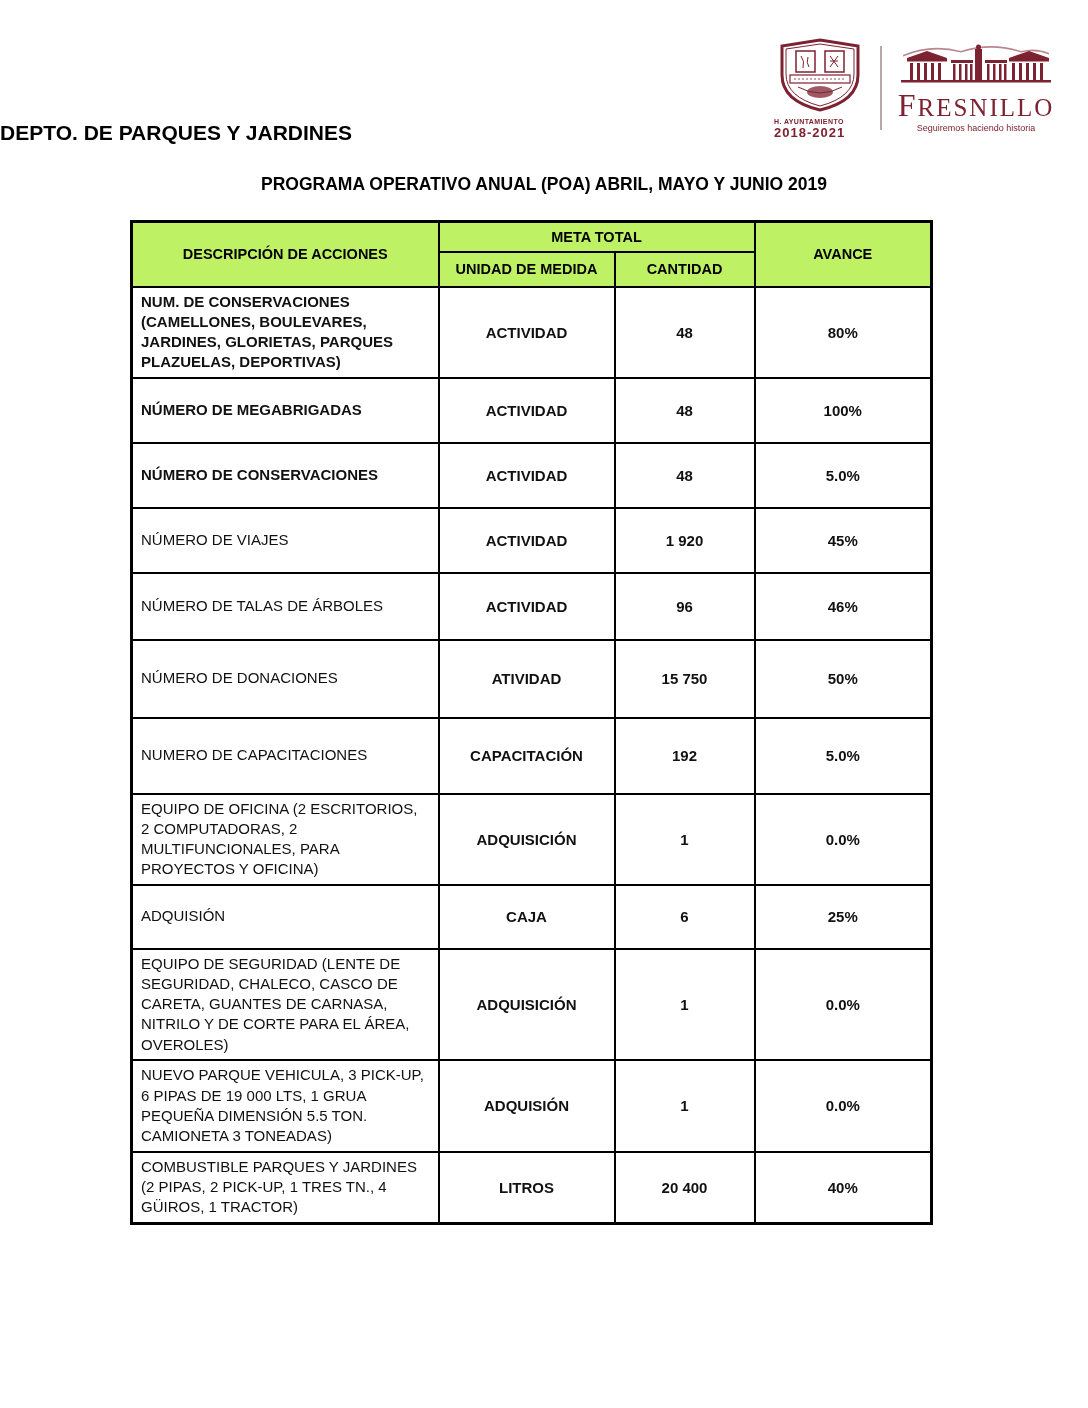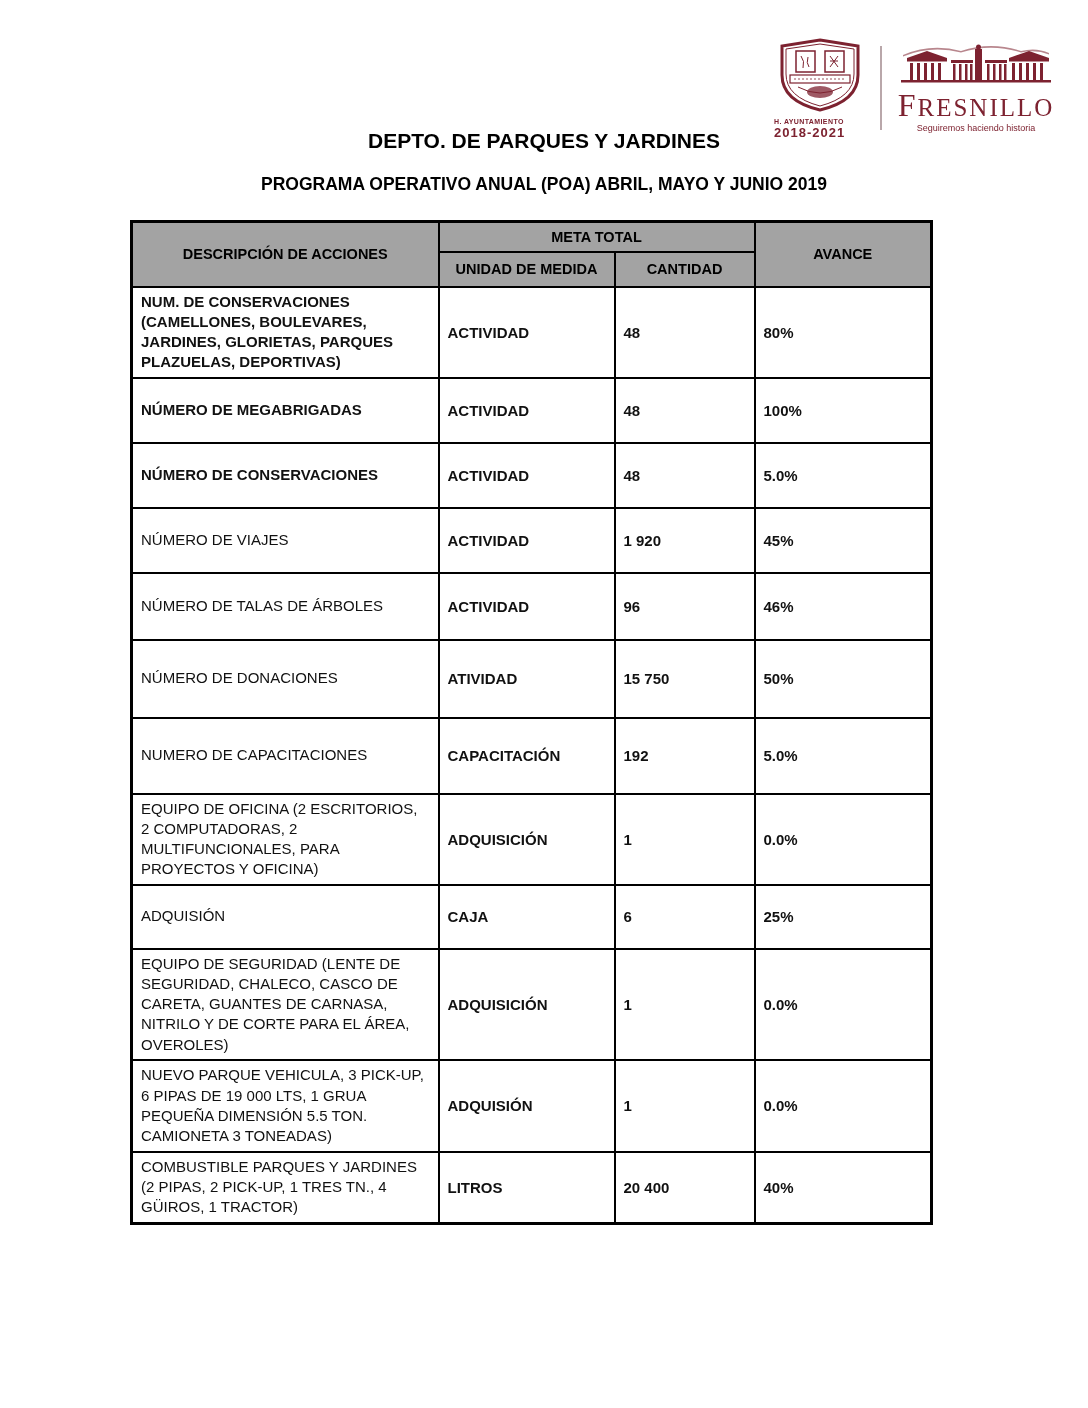--- a/index.html
+++ b/index.html
@@ -26,22 +26,22 @@
   .brand-name{
     display:block; font-family:"Liberation Serif", serif;
     font-size:25px; letter-spacing:2px; line-height:1; margin-top:2px;
     white-space:nowrap;
   }
   .brand-name::first-letter{font-size:32px;}
   .brand-tagline{font-size:9px; margin-top:2px; white-space:nowrap;}
 
   
   .title-1{
-    position:absolute; top:129px; left:0; width:100%;
-    text-align:center; font-size:21px; font-weight:700; color:#000;
+    position:absolute; top:121px; left:0; width:100%;
+    font-size:21px; font-weight:700; color:#000;
   }
   .title-2{
     position:absolute; top:174px; left:0; width:100%;
     text-align:center; font-size:17.5px; font-weight:700; color:#000;
   }
 
   
   .poa-table{
     position:absolute; left:130px; top:220px;
     width:800px;
@@ -50,32 +50,32 @@
     border:3px solid #000;
     font-size:15px;
   }
   .poa-table th, .poa-table td{
     border:2px solid #000;
     padding:4px 8px;
     vertical-align:middle;
     overflow:hidden;
   }
   .poa-table thead th{
-    background:#a3a3a3;
+    background:#bef264;
     font-weight:700;
     text-align:center;
     font-size:14.5px;
     color:#000;
   }
   thead tr:nth-child(1){height:30px;}
   thead tr:nth-child(2){height:35px;}
 
   td.cell-desc{text-align:left; line-height:1.35; font-weight:400;}
   td.cell-desc.emph{font-weight:700;}
-  td.cell-mid{font-weight:700;}
+  td.cell-mid{text-align:center; font-weight:700;}
 
   tbody tr:nth-child(1){height:91px;}
   tbody tr:nth-child(2){height:65px;}
   tbody tr:nth-child(3){height:65px;}
   tbody tr:nth-child(4){height:65px;}
   tbody tr:nth-child(5){height:67px;}
   tbody tr:nth-child(6){height:78px;}
   tbody tr:nth-child(7){height:76px;}
   tbody tr:nth-child(8){height:91px;}
   tbody tr:nth-child(9){height:64px;}

